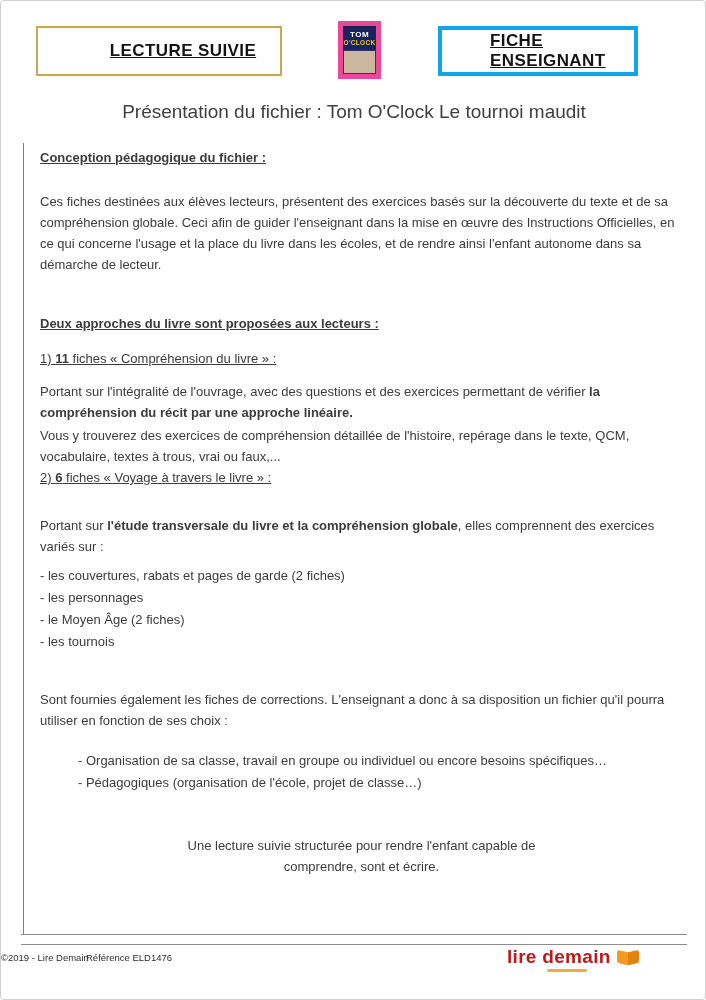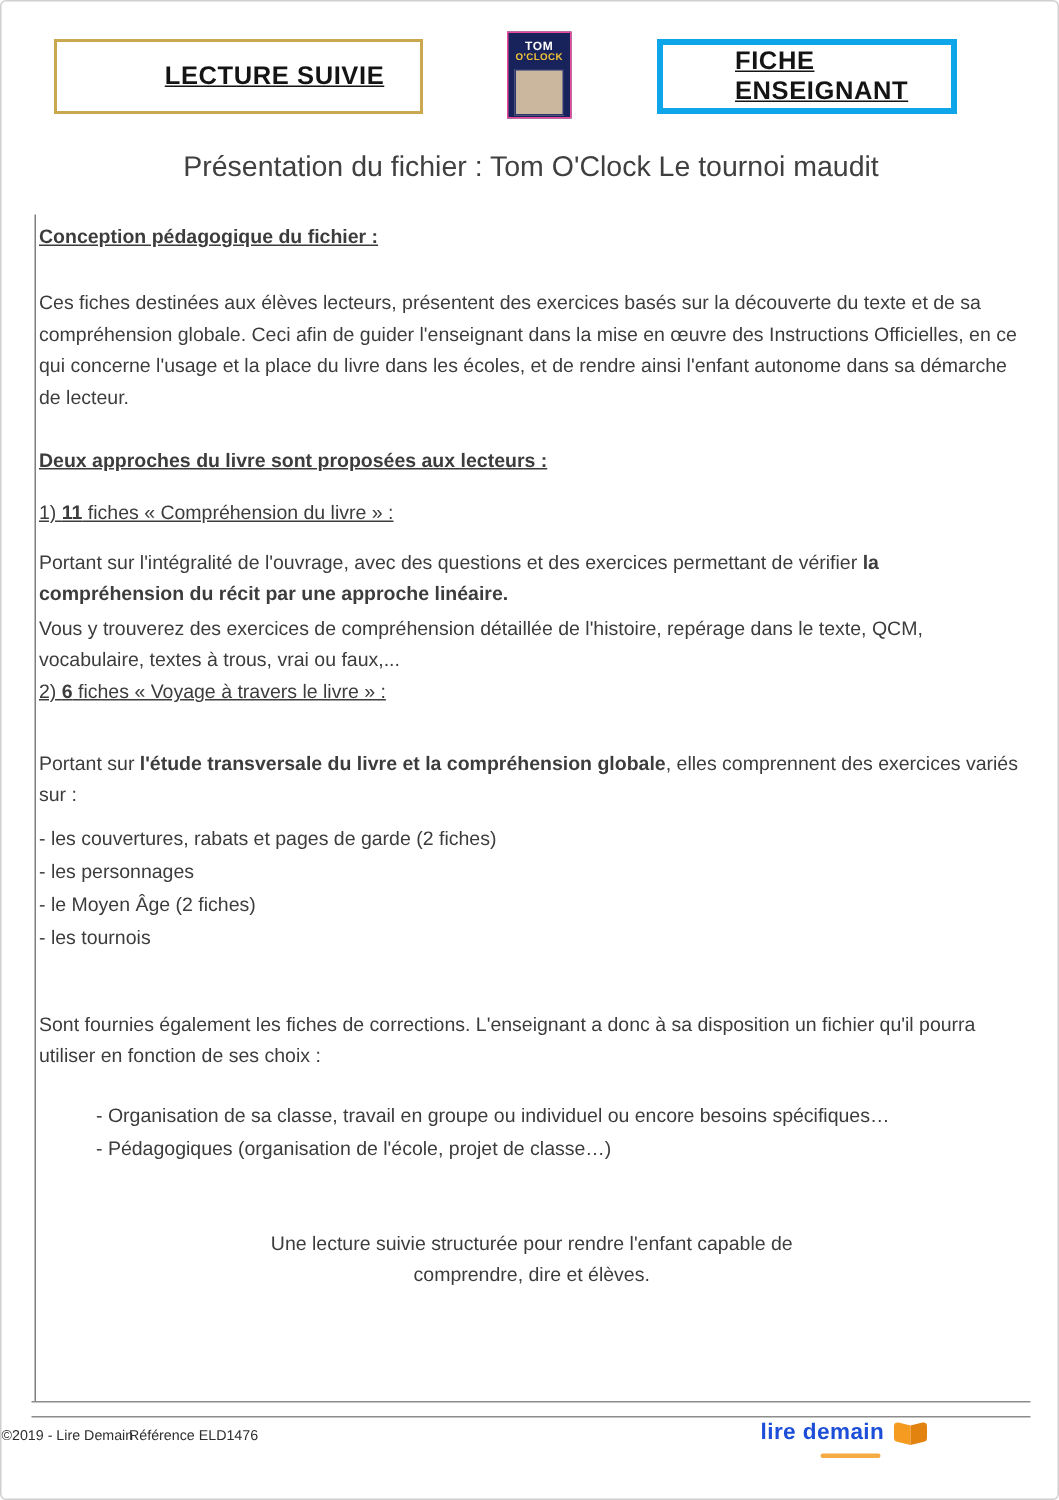--- a/index.html
+++ b/index.html
@@ -11,41 +11,41 @@
 
   
   .hbox { position:absolute; top:25px; height:50px; display:flex; align-items:center;
           justify-content:center; background:#fff;padding-left:48px; }
   .hbox-left  { left:35px;  width:246px; border:2px solid #c9a850; }
   .hbox-right { left:437px; width:200px; border:4px solid #0ea5e9; }
   .hbox .hlabel { font-size:17px; font-weight:bold; text-decoration:underline;
                   color:#141414; letter-spacing:0.4px; }
 
   .cover { position:absolute; left:337px; top:20px; width:43px; height:58px;
-           background:#18235c; border:1px solid #ec4899; display:flex;
+           background:#18235c; border:5px solid #ec4899; display:flex;
            flex-direction:column; align-items:center; padding-top:4px; }
   .cover .c1 { color:#ffffff; font-size:8px; font-weight:bold; line-height:9px; letter-spacing:0.5px;}
   .cover .c2 { color:#f0c239; font-size:6.5px; font-weight:bold; line-height:8px; letter-spacing:0.3px;}
   .cover .art { margin-top:3px; width:33px; height:31px; background:#cbb79d;
                 border:1px solid #2a3570; }
 
   .doc-title { position:absolute; top:100px; left:0; width:706px; text-align:center;
                font-size:19px; color:#404040; }
 
   
   .content { position:absolute; left:22px; top:142px; width:662px; height:791px;
-             border-left:1px solid #7e7e7e; padding:4px 2px 0 2px;
+             border-left:1px solid #7e7e7e; padding:4px 2px 0 16px;
              font-size:13px; line-height:21px; color:#3c3c3c; }
 
   .h  { font-weight:bold; }
   .u  { text-decoration:underline; }
   .b  { font-weight:bold; }
 
   .p1  { margin-top:23px; }
-  .h2m { margin-top:21px; }
+  .h2m { margin-top:38px; }
   .i1  { margin-top:14px; }
   .p2  { margin-top:12px; }
   .p3  { margin-top:2px; }
   .i2  { }
   .p4  { margin-top:27px; }
   .lst { margin-top:8px; }
   .lst p { line-height:22px; }
   .p5  { margin-top:36px; }
   .lst2 { margin-top:19px; padding-left:38px; }
   .lst2 p { line-height:22px; }
@@ -53,21 +53,21 @@
 
   
   .rule { position:absolute; left:20px; width:666px; border-top:1px solid #8c8c8c; }
   .rule-a { top:933px; }
   .rule-b { top:943px; }
   .f-ref  { position:absolute; left:85px; top:951px; font-size:9.5px; color:#2e2e2e; }
   .f-copy { position:absolute; left:0; top:951px; width:706px; text-align:left;
             font-size:9.5px; color:#2e2e2e; }
 
   .logo { position:absolute; left:506px; top:945px; display:flex; align-items:center; gap:5px; }
-  .logo-text { font-size:15px; font-weight:bold; color:#1d4ed8; letter-spacing:0.3px; }
+  .logo-text { font-size:19px; font-weight:bold; color:#b91c1c; letter-spacing:0.3px; }
   .logo-book { position:relative; width:24px; height:16px; display:inline-block; }
   .logo-book::before, .logo-book::after { content:""; position:absolute; bottom:1px;
         width:11px; height:13px; background:#f59b22; }
   .logo-book::before { left:1px;  transform:skewY(14deg);  border-radius:3px 0 0 2px; }
   .logo-book::after  { right:1px; transform:skewY(-14deg); background:#e2820f; border-radius:0 3px 2px 0; }
   .logo-sub { position:absolute; left:546px; top:968px; width:40px; height:3px;
               background:#f59b22; border-radius:2px; opacity:0.85; }
 </style>
 </head>
 <body>
@@ -117,21 +117,21 @@
 
     <p class="p5">Sont fournies également les fiches de corrections. L'enseignant a donc à sa disposition un fichier qu'il pourra utiliser en fonction de ses choix :</p>
 
     <div class="lst2">
       <p>- Organisation de sa classe, travail en groupe ou individuel ou encore besoins spécifiques…</p>
       <p>- Pédagogiques (organisation de l'école, projet de classe…)</p>
     </div>
 
     <div class="closing">
       <div>Une lecture suivie structurée pour rendre l'enfant capable de</div>
-      <div>comprendre, dire et élèves.</div>
+      <div>comprendre, sont et écrire.</div>
     </div>
 
   </div>
 
   <div class="rule rule-a"></div>
   <div class="rule rule-b"></div>
 
   <div class="f-ref">Référence ELD1476</div>
   <div class="f-copy">©2019 - Lire Demain</div>
 

